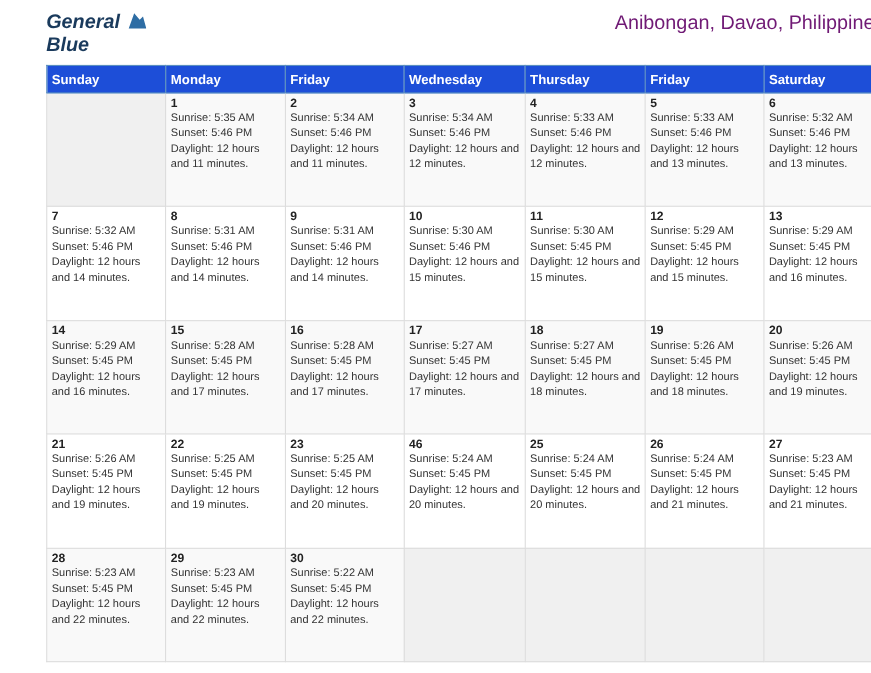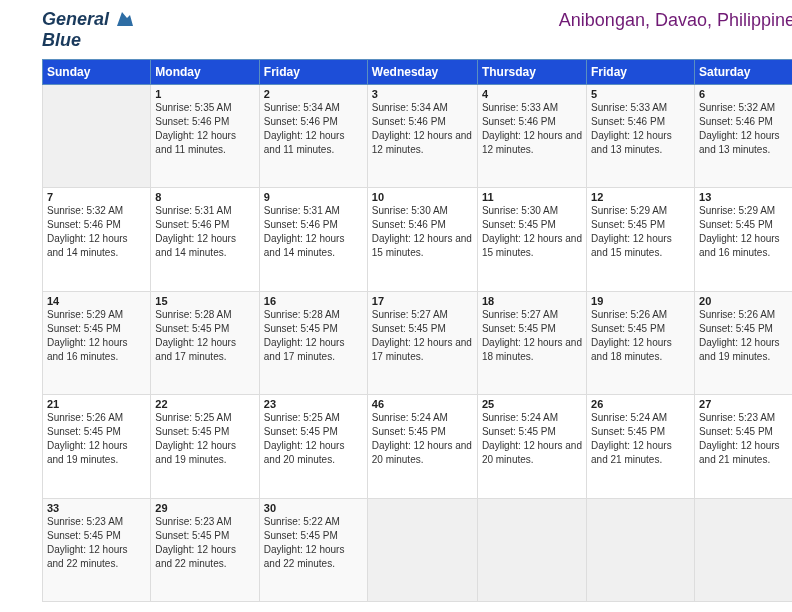--- a/index.html
+++ b/index.html
@@ -247,21 +247,21 @@
             <span class="day-num">26</span>
             <div class="day-info">Sunrise: 5:24 AM<br>Sunset: 5:45 PM<br>Daylight: 12 hours and 21 minutes.</div>
           </td>
           <td>
             <span class="day-num">27</span>
             <div class="day-info">Sunrise: 5:23 AM<br>Sunset: 5:45 PM<br>Daylight: 12 hours and 21 minutes.</div>
           </td>
         </tr>
         <tr>
           <td>
-            <span class="day-num">33</span>
+            <span class="day-num">28</span>
             <div class="day-info">Sunrise: 5:23 AM<br>Sunset: 5:45 PM<br>Daylight: 12 hours and 22 minutes.</div>
           </td>
           <td>
             <span class="day-num">29</span>
             <div class="day-info">Sunrise: 5:23 AM<br>Sunset: 5:45 PM<br>Daylight: 12 hours and 22 minutes.</div>
           </td>
           <td>
             <span class="day-num">30</span>
             <div class="day-info">Sunrise: 5:22 AM<br>Sunset: 5:45 PM<br>Daylight: 12 hours and 22 minutes.</div>
           </td>

